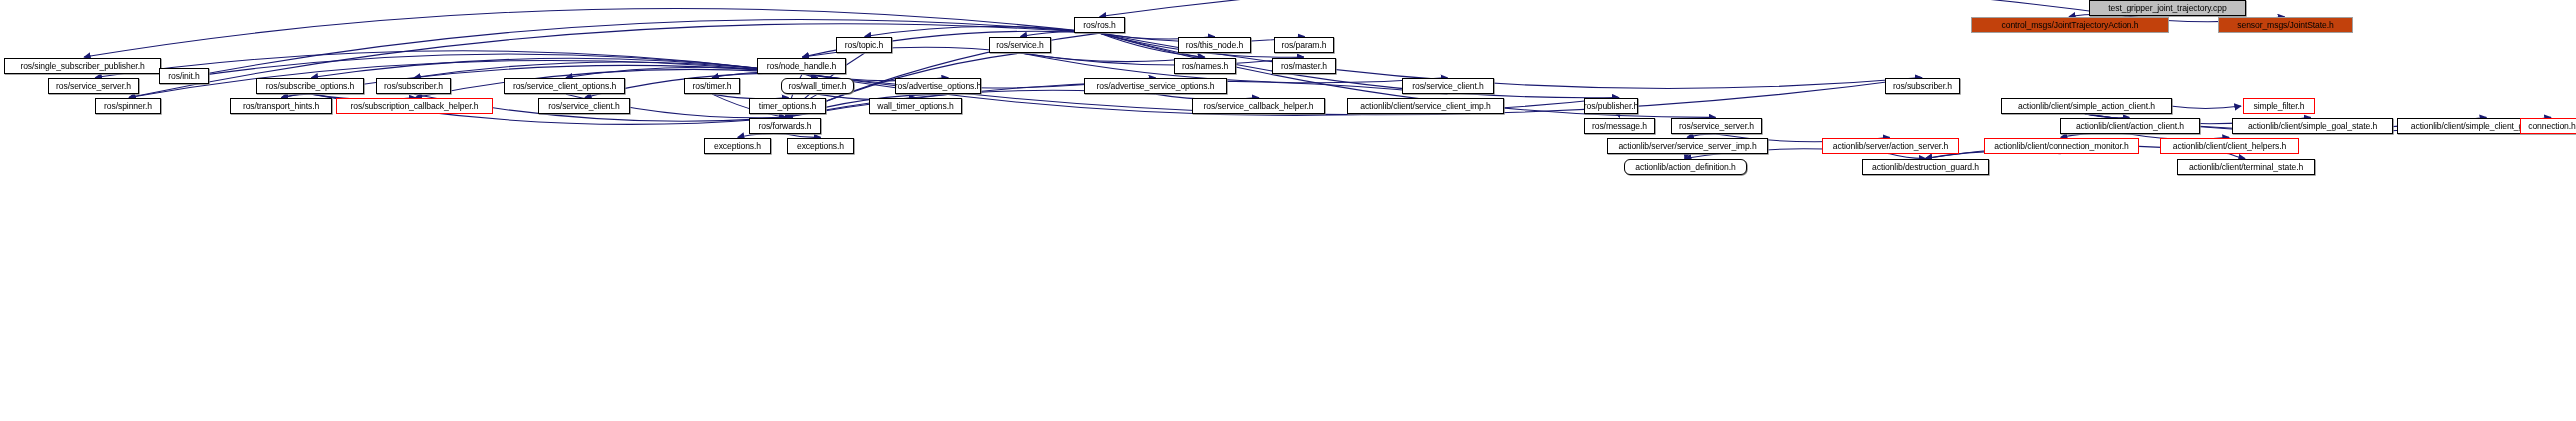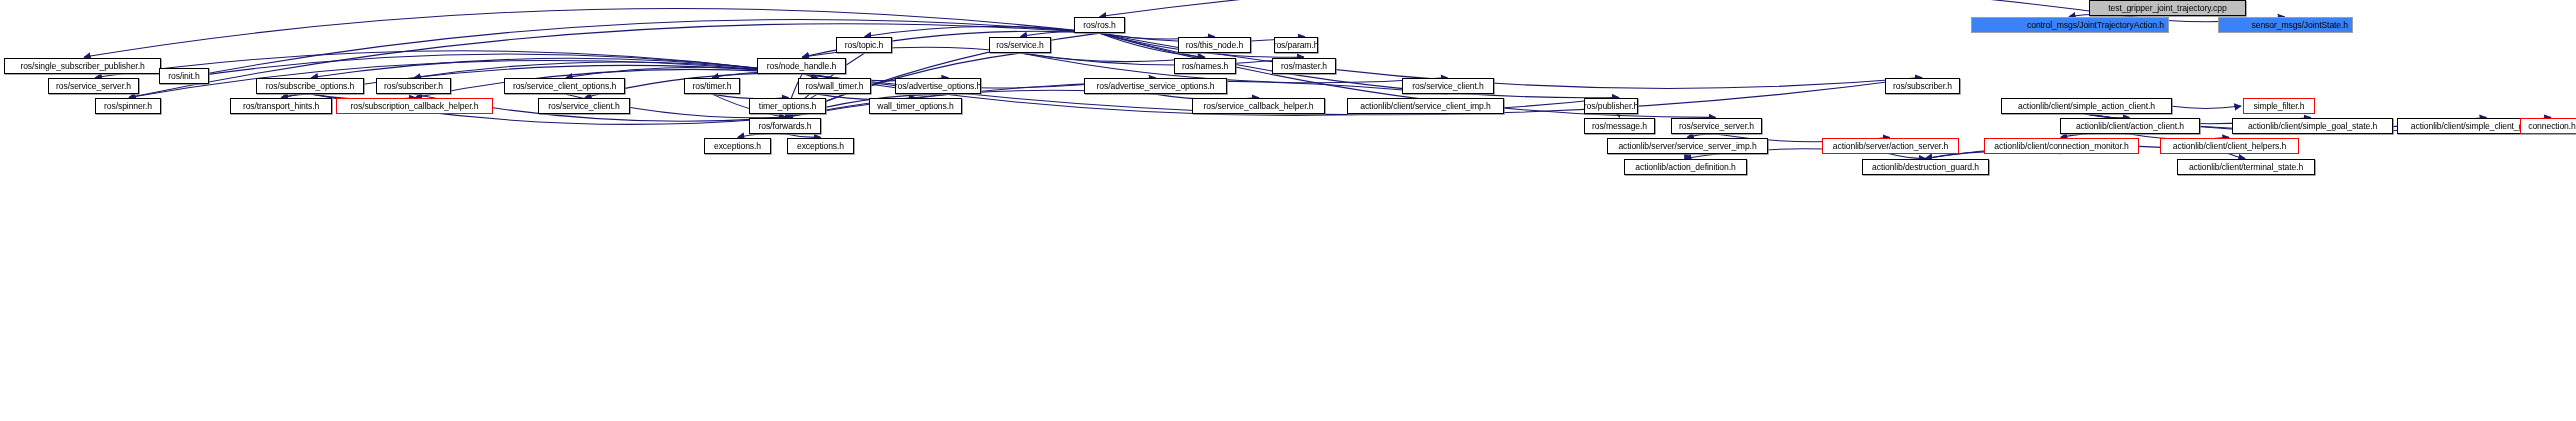--- a/index.html
+++ b/index.html
@@ -57,23 +57,22 @@
     font-weight: normal;
     margin-left: 40px;
   }
   .node.kind-missing {
     border: 0.7px solid #ff0000;
     background: #ffffff;
     box-shadow: none;
   }
   .node.kind-plain {
     border: 0.7px solid #a0a0a0;
-    background: #3b82f6;
+    background: #c2410c;
     box-shadow: none;
-    justify-content: flex-end;
   }
   .node-label {
     display: block;
   }
 </style>
 </head>
 <body>
 
 <div id="graph-root">
   <svg id="edge-layer" viewBox="0 0 3881 635" width="2576" height="421" xmlns="http://www.w3.org/2000/svg">
@@ -170,21 +169,21 @@
       </div>
       <div class="node kind-normal" style="left: 836px; top: 37px; width: 56px;">
         <span class="node-label">ros/topic.h</span>
       </div>
       <div class="node kind-normal" style="left: 989px; top: 37px; width: 62px;">
         <span class="node-label">ros/service.h</span>
       </div>
       <div class="node kind-normal" style="left: 1178px; top: 37px; width: 73px;">
         <span class="node-label">ros/this_node.h</span>
       </div>
-      <div class="node kind-normal" style="left: 1274px; top: 37px; width: 44px;">
+      <div class="node kind-normal" style="left: 1274px; top: 37px; width: 60px;">
         <span class="node-label">ros/param.h</span>
       </div>
       <div class="node kind-normal" style="left: 4px; top: 58px; width: 157px;">
         <span class="node-label">ros/single_subscriber_publisher.h</span>
       </div>
       <div class="node kind-normal" style="left: 757px; top: 58px; width: 89px;">
         <span class="node-label">ros/node_handle.h</span>
       </div>
       <div class="node kind-normal" style="left: 1174px; top: 58px; width: 62px;">
         <span class="node-label">ros/names.h</span>
@@ -206,21 +205,21 @@
       </div>
       <div class="node kind-normal" style="left: 376px; top: 78px; width: 75px;">
         <span class="node-label">ros/subscriber.h</span>
       </div>
       <div class="node kind-normal" style="left: 504px; top: 78px; width: 121px;">
         <span class="node-label">ros/service_client_options.h</span>
       </div>
       <div class="node kind-normal" style="left: 684px; top: 78px; width: 56px;">
         <span class="node-label">ros/timer.h</span>
       </div>
-      <div class="node kind-normal" style="left: 798px; top: 78px; width: 73px;">
+      <div class="node kind-normal" style="left: 781px; top: 78px; width: 73px; border-radius: 6px;">
         <span class="node-label">ros/wall_timer.h</span>
       </div>
       <div class="node kind-normal" style="left: 895px; top: 78px; width: 86px;">
         <span class="node-label">ros/advertise_options.h</span>
       </div>
       <div class="node kind-normal" style="left: 1084px; top: 78px; width: 143px;">
         <span class="node-label">ros/advertise_service_options.h</span>
       </div>
       <div class="node kind-normal" style="left: 1402px; top: 78px; width: 92px;">
         <span class="node-label">ros/service_client.h</span>
@@ -290,21 +289,21 @@
       </div>
       <div class="node kind-missing" style="left: 1822px; top: 138px; width: 137px;">
         <span class="node-label">actionlib/server/action_server.h</span>
       </div>
       <div class="node kind-missing" style="left: 1984px; top: 138px; width: 155px;">
         <span class="node-label">actionlib/client/connection_monitor.h</span>
       </div>
       <div class="node kind-missing" style="left: 2160px; top: 138px; width: 139px;">
         <span class="node-label">actionlib/client/client_helpers.h</span>
       </div>
-      <div class="node kind-normal" style="left: 1624px; top: 159px; width: 123px;">
+      <div class="node kind-normal" style="left: 1624px; top: 159px; width: 123px; border-radius: 6px;">
         <span class="node-label">actionlib/action_definition.h</span>
       </div>
       <div class="node kind-normal" style="left: 1862px; top: 159px; width: 127px;">
         <span class="node-label">actionlib/destruction_guard.h</span>
       </div>
       <div class="node kind-normal" style="left: 2177px; top: 159px; width: 138px;">
         <span class="node-label">actionlib/client/terminal_state.h</span>
       </div>
     </div>
 </div>

